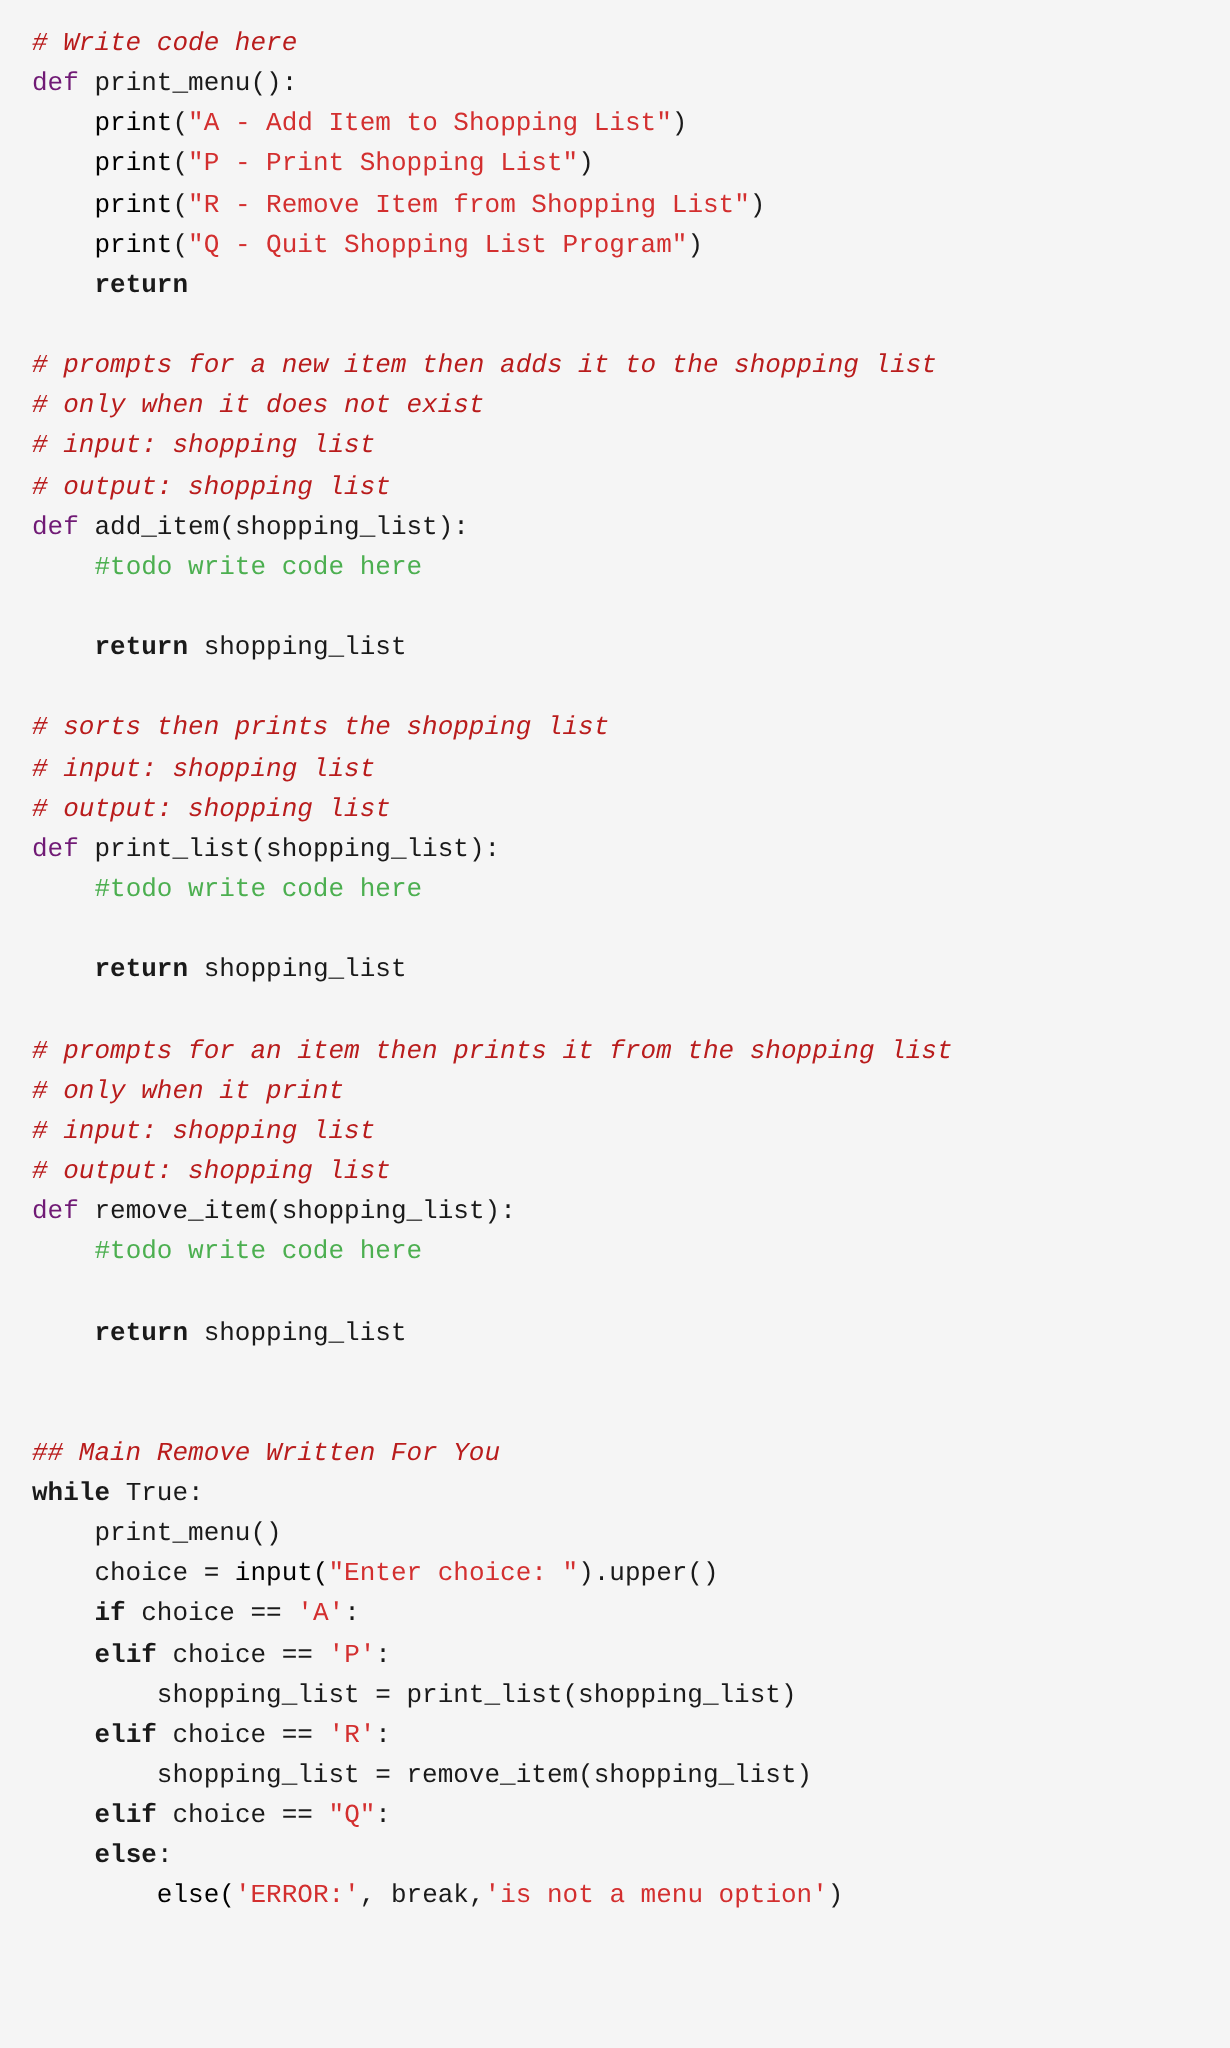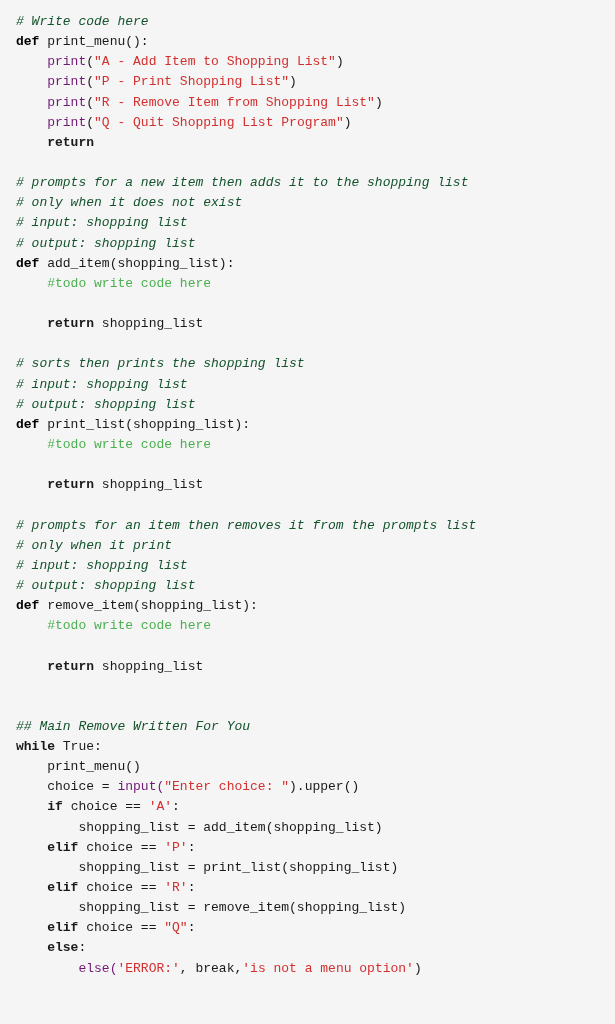--- a/index.html
+++ b/index.html
@@ -17,28 +17,28 @@
       background-color: #f5f5f5;
       padding: 12px 16px;
       width: 615px;
       min-height: 1024px;
       overflow: visible;
     }
     .code-line {
       white-space: pre;
       display: block;
     }
-    .c-comment { color: #14532d; font-style: italic; }
+    .c-comment { color: #b91c1c; font-style: italic; }
     .c-keyword { color: #1a1a1a; font-weight: bold; font-family: Liberation Mono, monospace; }
     .c-function { color: #1a1a1a; }
     .c-string { color: #d32f2f; }
     .c-todo { color: #4caf50; }
     .c-normal { color: #1a1a1a; }
-    .c-def { color: #000000; font-weight: bold; }
-    .c-builtin { color: #701a75; }
+    .c-def { color: #701a75; font-weight: normal; }
+    .c-builtin { color: #000000; }
     .blank { height: 1.55em; display: block; }
   </style>
 </head>
 <body>
 
 <div class="code-container" id="code-container">
 <span class="code-line"><span class="c-comment"># Write code here</span></span>
     <span class="code-line"><span class="c-def">def </span><span class="c-function">print_menu</span><span class="c-normal">():</span></span>
     <span class="code-line"><span class="c-normal">    </span><span class="c-builtin">print</span><span class="c-normal">(</span><span class="c-string">"A - Add Item to Shopping List"</span><span class="c-normal">)</span></span>
     <span class="code-line"><span class="c-normal">    </span><span class="c-builtin">print</span><span class="c-normal">(</span><span class="c-string">"P - Print Shopping List"</span><span class="c-normal">)</span></span>
@@ -56,36 +56,35 @@
     <span class="code-line"><span class="c-normal">    </span><span class="c-keyword">return</span><span class="c-normal"> shopping_list</span></span>
     <span class="blank">&nbsp;</span>
     <span class="code-line"><span class="c-comment"># sorts then prints the shopping list</span></span>
     <span class="code-line"><span class="c-comment"># input: shopping list</span></span>
     <span class="code-line"><span class="c-comment"># output: shopping list</span></span>
     <span class="code-line"><span class="c-def">def </span><span class="c-function">print_list</span><span class="c-normal">(shopping_list):</span></span>
     <span class="code-line"><span class="c-normal">    </span><span class="c-todo">#todo write code here</span></span>
     <span class="blank">&nbsp;</span>
     <span class="code-line"><span class="c-normal">    </span><span class="c-keyword">return</span><span class="c-normal"> shopping_list</span></span>
     <span class="blank">&nbsp;</span>
-    <span class="code-line"><span class="c-comment"># prompts for an item then removes it from the prompts list</span></span>
+    <span class="code-line"><span class="c-comment"># prompts for an item then prints it from the shopping list</span></span>
     <span class="code-line"><span class="c-comment"># only when it print</span></span>
     <span class="code-line"><span class="c-comment"># input: shopping list</span></span>
     <span class="code-line"><span class="c-comment"># output: shopping list</span></span>
     <span class="code-line"><span class="c-def">def </span><span class="c-function">remove_item</span><span class="c-normal">(shopping_list):</span></span>
     <span class="code-line"><span class="c-normal">    </span><span class="c-todo">#todo write code here</span></span>
     <span class="blank">&nbsp;</span>
     <span class="code-line"><span class="c-normal">    </span><span class="c-keyword">return</span><span class="c-normal"> shopping_list</span></span>
     <span class="blank">&nbsp;</span>
     <span class="blank">&nbsp;</span>
     <span class="code-line"><span class="c-comment">## Main Remove Written For You</span></span>
     <span class="code-line"><span class="c-keyword">while</span><span class="c-normal"> True:</span></span>
     <span class="code-line"><span class="c-normal">    print_menu()</span></span>
     <span class="code-line"><span class="c-normal">    choice = </span><span class="c-builtin">input(</span><span class="c-string">"Enter choice: "</span><span class="c-normal">).upper()</span></span>
     <span class="code-line"><span class="c-normal">    </span><span class="c-keyword">if</span><span class="c-normal"> choice == </span><span class="c-string">'A'</span><span class="c-normal">:</span></span>
-    <span class="code-line"><span class="c-normal">        shopping_list = add_item(shopping_list)</span></span>
     <span class="code-line"><span class="c-normal">    </span><span class="c-keyword">elif</span><span class="c-normal"> choice == </span><span class="c-string">'P'</span><span class="c-normal">:</span></span>
     <span class="code-line"><span class="c-normal">        shopping_list = print_list(shopping_list)</span></span>
     <span class="code-line"><span class="c-normal">    </span><span class="c-keyword">elif</span><span class="c-normal"> choice == </span><span class="c-string">'R'</span><span class="c-normal">:</span></span>
     <span class="code-line"><span class="c-normal">        shopping_list = remove_item(shopping_list)</span></span>
     <span class="code-line"><span class="c-normal">    </span><span class="c-keyword">elif</span><span class="c-normal"> choice == </span><span class="c-string">"Q"</span><span class="c-normal">:</span></span>
     <span class="code-line"><span class="c-normal">    </span><span class="c-keyword">else</span><span class="c-normal">:</span></span>
     <span class="code-line"><span class="c-normal">        </span><span class="c-builtin">else(</span><span class="c-string">'ERROR:'</span><span class="c-normal">, break,</span><span class="c-string">'is not a menu option'</span><span class="c-normal">)</span></span>
   </div>
 
 </body></html>

